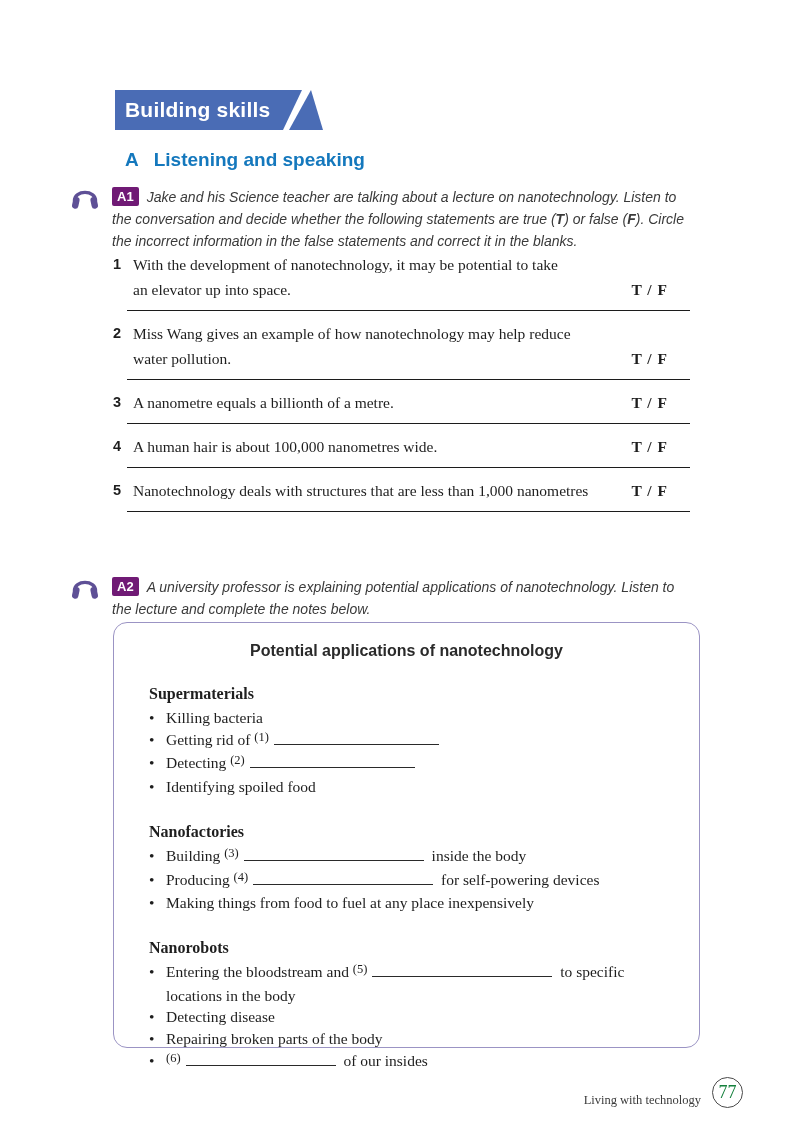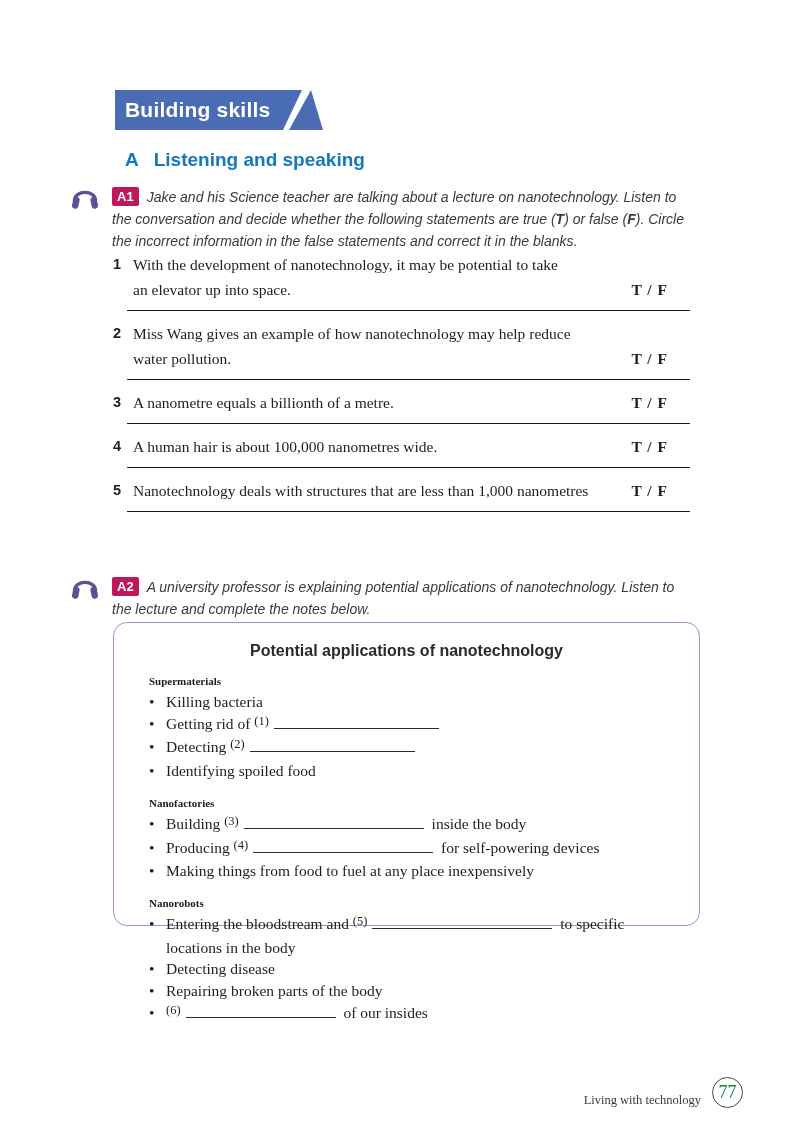--- a/index.html
+++ b/index.html
@@ -41,21 +41,21 @@
   .a2-icon { top: 571px; }
 
   .instructions {
     position: absolute; left: 112px; width: 580px;
     font-family: "Liberation Sans", sans-serif; font-style: italic;
     font-size: 14px; line-height: 22px; color: #3a3a3a;
   }
   .a1-text { top: 186px; }
   .a2-text { top: 576px; }
   .badge {
-    display: inline-block; background: #be185d; color: #ffffff;
+    display: inline-block; background: #701a75; color: #ffffff;
     font-family: "Liberation Sans", sans-serif; font-style: normal;
     font-weight: bold; font-size: 13px; line-height: 17px;
     padding: 1px 5px; border-radius: 2px; margin-right: 8px;
     vertical-align: 1px;
   }
   .instructions b { font-weight: bold; }
 
   
   .statements { position: absolute; left: 113px; top: 252px; width: 577px; }
   .stmt-main {
@@ -66,30 +66,30 @@
   .stmt-line { white-space: nowrap; }
   .stmt-tf { font-weight: bold; align-self: end; padding-right: 22px; letter-spacing: 1px; }
   .stmt-blank {
     margin-left: 14px; margin-top: 8px; height: 1px;
     border-bottom: 1.3px solid #1c1c1c;
   }
   .stmt-row { margin-bottom: 10px; }
 
   
   .notes-box {
-    position: absolute; left: 113px; top: 622px; width: 587px; height: 304px;
+    position: absolute; left: 113px; top: 622px; width: 587px; height: 426px;
     border: 1.5px solid #9b94c4; border-radius: 14px; background: #ffffff;
   }
   .notes-title {
     margin-top: 19px; text-align: center;
     font-family: "Liberation Sans", sans-serif; font-weight: bold;
     font-size: 16px; color: #2a2a2a;
   }
   .notes-content { padding: 0 28px 0 35px; font-size: 15.5px; }
-  .note-heading { font-weight: bold; font-size: 11px; margin-top: 15px; margin-bottom: 4px; }
+  .note-heading { font-weight: bold; font-size: 16px; margin-top: 25px; margin-bottom: 4px; }
   .note-item { display: flex; line-height: 21.7px; }
   .note-bullet { width: 17px; flex: 0 0 17px; }
   .note-text { flex: 1; }
   .sup { font-size: 12.5px; position: relative; top: -4px; }
   .blank {
     display: inline-block; height: 13px; margin-left: 5px; margin-right: 4px;
     border-bottom: 1.3px solid #2a2a2a;
   }
   .w165 { width: 165px; }
   .w180 { width: 180px; }

